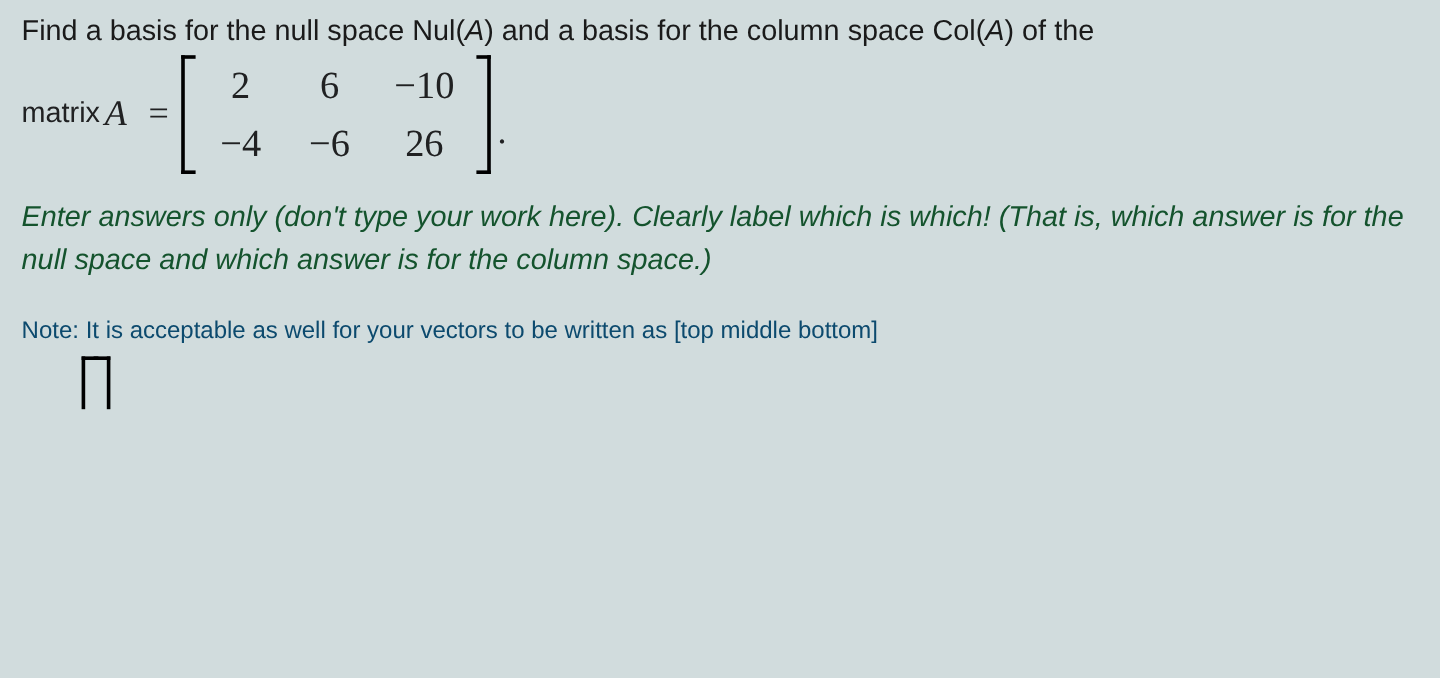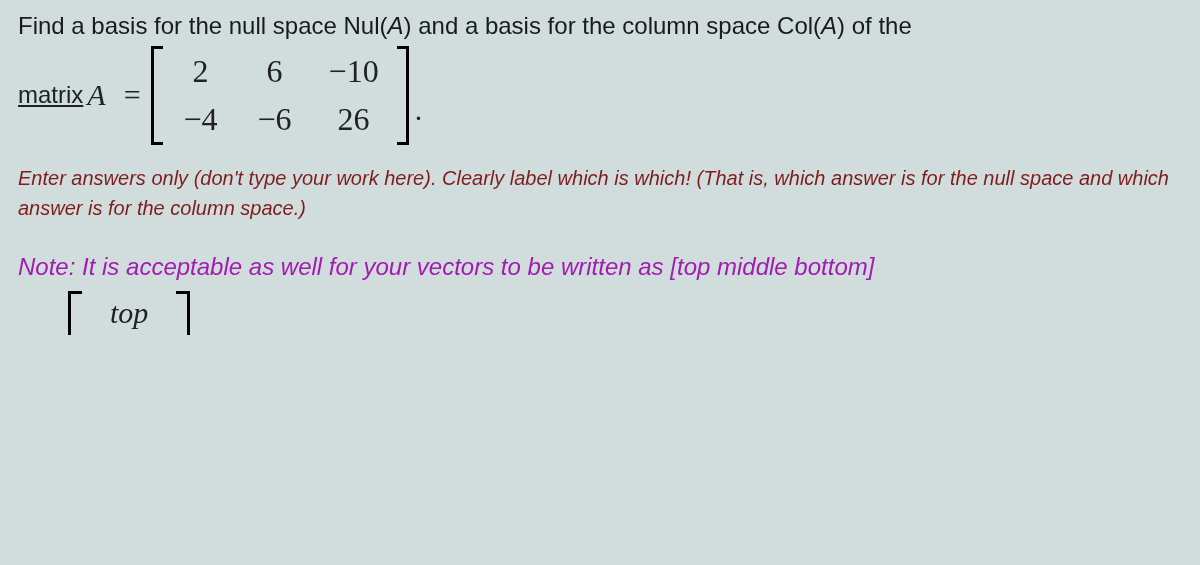--- a/index.html
+++ b/index.html
@@ -20,21 +20,20 @@
       margin-bottom: 6px;
     }
     .matrix-line {
       display: flex;
       align-items: center;
       font-size: 24px;
       margin-bottom: 18px;
     }
     .mat-label {
       font-size: 24px;
-      text-decoration: underline;
     }
     .italic-A {
       font-family: 'Times New Roman', serif;
       font-style: italic;
       font-size: 30px;
       margin: 0 8px 0 4px;
     }
     .equals {
       font-family: 'Times New Roman', serif;
       font-size: 30px;
@@ -91,30 +90,29 @@
     }
     .matrix-body span { text-align: center; min-width: 40px; }
     .period {
       font-family: 'Times New Roman', serif;
       font-size: 30px;
       margin-left: 6px;
       align-self: flex-end;
       padding-bottom: 18px;
     }
     .italic-block {
-      font-size: 20px;
-      font-style: italic;
-      color: #7f1d1d;
+      font-size: 24px;
+      font-style: italic;
+      color: #14532d;
       margin-bottom: 26px;
       line-height: 1.5;
     }
     .note-line {
-      font-size: 24px;
-      font-style: italic;
-      color: #a21caf;
+      font-size: 20px;
+      color: #0c4a6e;
       line-height: 1.5;
     }
     .top-bracket {
       display: inline-flex;
       align-items: center;
       margin-left: 50px;
       margin-top: 6px;
     }
     .tb-left, .tb-right {
       width: 12px;
@@ -188,17 +186,16 @@
     <span class="period">.</span>
   </div>
 
   <div class="italic-block">Enter answers only (don't type your work here). Clearly label which is which! (That is, which answer is for the null space and which answer is for the column space.)</div>
 
 
   <div class="note-line">Note: It is acceptable as well for your vectors to be written as [top middle bottom]</div>
 
   <div class="top-bracket">
     <span class="tb-left"></span>
-    <span class="tb-mid">top</span>
     <span class="tb-right"></span>
   </div>
 
 </div>
 
 </body></html>

